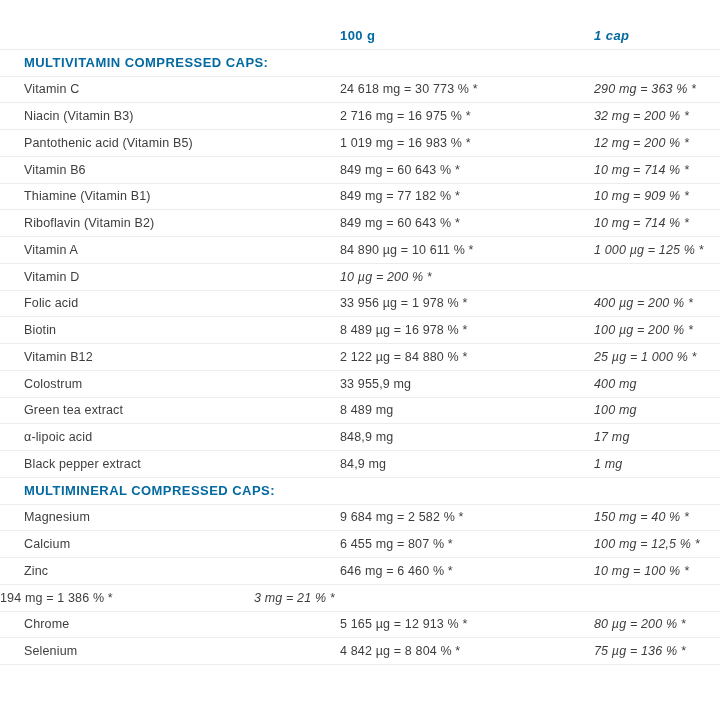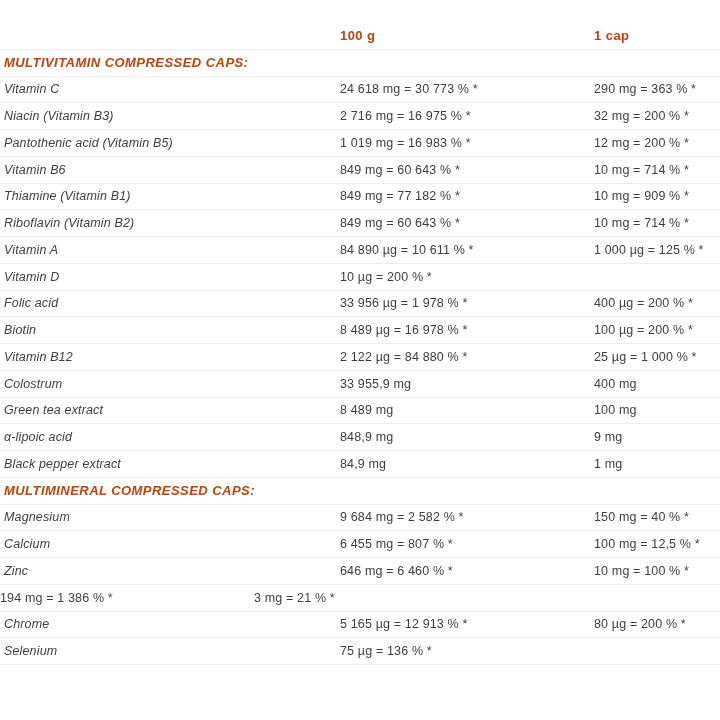--- a/index.html
+++ b/index.html
@@ -22,38 +22,37 @@
     display: flex;
     align-items: center;
     height: 26.75px;
     border-bottom: 1px solid #ececec;
     white-space: nowrap;
   }
   .cell { overflow: visible; }
   .c-name {
     box-sizing: border-box;
     width: 340px;
-    padding-left: 4px;
+    padding-left: 24px;
     flex: 0 0 340px;
-    font-style: italic;
   }
   .c-100g {
     flex: 0 0 254px;
     width: 254px;
   }
-  .c-cap { flex: 1; }
+  .c-cap { flex: 1; font-style: italic; }
   .row.data .cell {
     color: #3e3e3e;
     font-size: 12.5px;
     letter-spacing: 0.15px;
   }
   .row.head .cell,
   .row.section .cell {
     font-weight: bold;
-    color: #c2410c;
+    color: #0369a1;
     font-size: 13px;
     letter-spacing: 0.45px;
   }
   .row.section .c-name {
     flex: 1 1 auto;
     width: auto;
   }
 </style>
 </head>
 <body>
@@ -143,21 +142,21 @@
 
   <div class="row data">
     <div class="cell c-name">Green tea extract</div>
     <div class="cell c-100g">8 489 mg</div>
     <div class="cell c-cap">100 mg</div>
   </div>
 
   <div class="row data">
     <div class="cell c-name">α-lipoic acid</div>
     <div class="cell c-100g">848,9 mg</div>
-    <div class="cell c-cap">9 mg</div>
+    <div class="cell c-cap">17 mg</div>
   </div>
 
   <div class="row data">
     <div class="cell c-name">Black pepper extract</div>
     <div class="cell c-100g">84,9 mg</div>
     <div class="cell c-cap">1 mg</div>
   </div>
 
   <div class="row section">
     <div class="cell c-name">MULTIMINERAL COMPRESSED CAPS:</div>
@@ -187,16 +186,17 @@
   </div>
 
   <div class="row data">
     <div class="cell c-name">Chrome</div>
     <div class="cell c-100g">5 165 µg = 12 913 % *</div>
     <div class="cell c-cap">80 µg = 200 % *</div>
   </div>
 
   <div class="row data">
     <div class="cell c-name">Selenium</div>
+    <div class="cell c-100g">4 842 µg = 8 804 % *</div>
     <div class="cell c-cap">75 µg = 136 % *</div>
   </div>
 </div>
 </div>
 
 </body></html>

